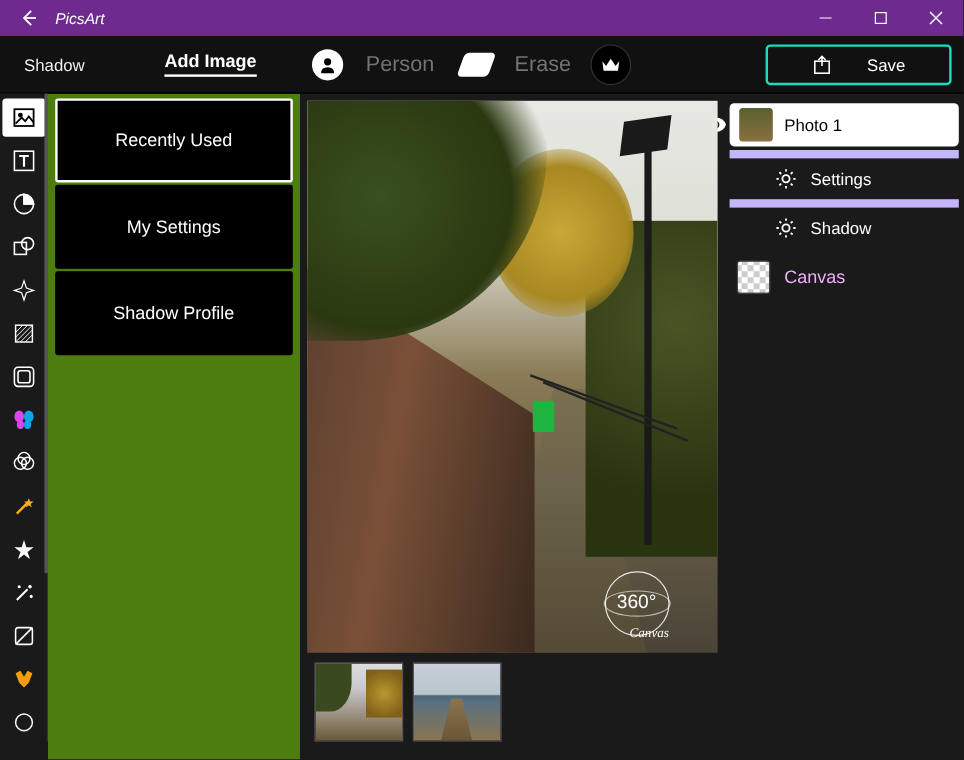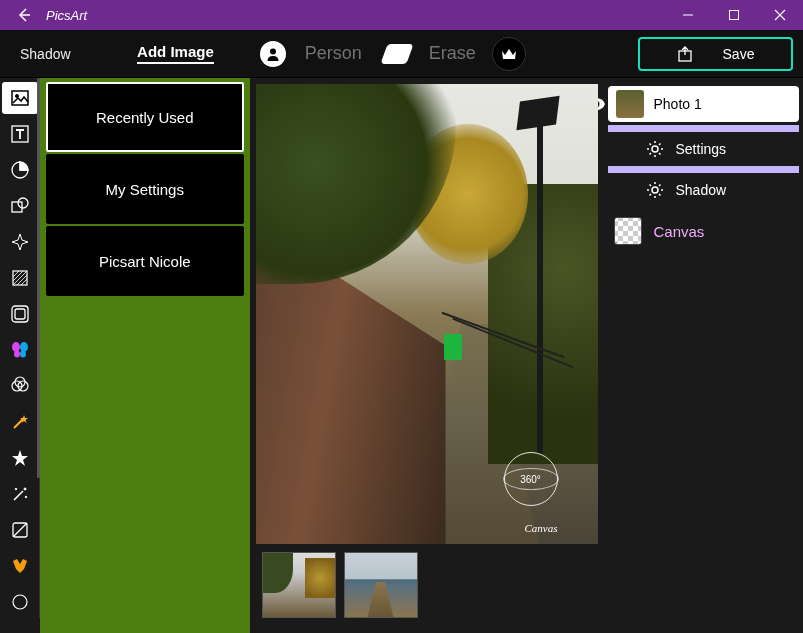--- a/index.html
+++ b/index.html
@@ -43,21 +43,21 @@
 .wall { position:absolute; left:0; top:140px; width:190px; height:320px; background: linear-gradient(100deg, #5c4030 0%, #7a5038 40%, #3a2a1e 100%); clip-path: polygon(0 0, 100% 38%, 100% 100%, 0 100%);}
 .foliage-left { position:absolute; left:0; top:0; width:200px; height:200px; background: radial-gradient(circle at 30% 40%, #3a5020 0%, #2a3810 60%, transparent 80%); border-radius: 0 0 80% 0;}
 .foliage-right { position:absolute; right:0; top:100px; width:110px; height:280px; background: radial-gradient(circle at 70% 30%, #4a5525 0%, #2a3310 70%); }
 .autumn { position:absolute; right:70px; top:40px; width:120px; height:140px; background: radial-gradient(circle, #c9a838 0%, #a88820 60%, transparent 85%); border-radius:50%;}
 .lamp-post { position:absolute; right:55px; top:30px; width:6px; height:340px; background:#1a1a1a; }
 .lamp-head { position:absolute; right:40px; top:15px; width:40px; height:28px; background:#1a1a1a; transform: rotate(-8deg) skewX(-15deg);}
 .green-bin { position:absolute; left:188px; top:250px; width:18px; height:26px; background:#1db540; border-radius:2px 2px 1px 1px;}
 .path { position:absolute; left:130px; bottom:0; width:180px; height:220px; background: linear-gradient(to top, #554a35 0%, #6a624a 60%, #7a7050 100%); clip-path: polygon(15% 100%, 85% 100%, 58% 0%, 42% 0%);}
 .rail-fence { position:absolute; right:30px; top:250px; width:130px; height:2px; background:#222; transform: rotate(20deg);}
 .rail-fence2 { position:absolute; right:20px; top:258px; width:130px; height:2px; background:#222; transform: rotate(22deg);}
-.badge360 { position:absolute; right:40px; bottom:38px; width:54px; height:54px; border:1.5px solid rgba(255,255,255,0.85); border-radius:50%; display:flex; align-items:center; justify-content:center; color:#fff; font-size:10px;}
+.badge360 { position:absolute; right:40px; bottom:14px; width:54px; height:54px; border:1.5px solid rgba(255,255,255,0.85); border-radius:50%; display:flex; align-items:center; justify-content:center; color:#fff; font-size:16px;}
 .badge360::before { content:""; position:absolute; width:54px; height:20px; border:1.5px solid rgba(255,255,255,0.6); border-radius:50%; }
 .nickel { position:absolute; right:40px; bottom:10px; color:#fff; font-size:11px; font-style:italic; font-family: cursive;}
 
 .thumbs { display:flex; gap:8px; margin-top:8px; align-self:flex-start; margin-left:6px;}
 .thumb { width:74px; height:66px; border:1px solid #555; cursor:pointer; position:relative; overflow:hidden;}
 .thumb1 { background: linear-gradient(to bottom, #ddd 0%, #ccc 30%, #6b5a3a 100%);}
 .thumb1::before { content:""; position:absolute; left:0; top:0; width:30px; height:40px; background:#3a4a20; border-radius:0 0 60% 0;}
 .thumb1::after { content:""; position:absolute; right:0; top:5px; width:30px; height:40px; background: radial-gradient(circle, #b89830 0%, #806018 80%);}
 .thumb2 { background: linear-gradient(to bottom, #c8d0d8 0%, #b8c4cc 40%, #4a6878 42%, #5a7080 50%, #8a7550 100%);}
 .thumb2::after { content:""; position:absolute; left:20%; bottom:0; width:60%; height:55%; background: linear-gradient(to top, #6a5535 0%, #8a7550 100%); clip-path: polygon(20% 100%, 80% 100%, 60% 0%, 40% 0%);}
@@ -232,21 +232,21 @@
             <circle cx="9" cy="9" r="7" fill="none" stroke-width="1.2"></circle>
           </svg>
         </div>
   </div>
   <div class="rail-scroll"></div>
   </div>
 
   <div class="source-panel">
     <div class="source-item selected">Recently Used</div>
     <div class="source-item">My Settings</div>
-    <div class="source-item">Picsart Nicole</div>
+    <div class="source-item">Shadow Profile</div>
   </div>
 
   <div class="canvas-area">
     <div class="canvas-photo">
       <div class="path"></div>
       <div class="wall"></div>
       <div class="foliage-right"></div>
       <div class="autumn"></div>
       <div class="foliage-left"></div>
       <div class="lamp-post"></div>

